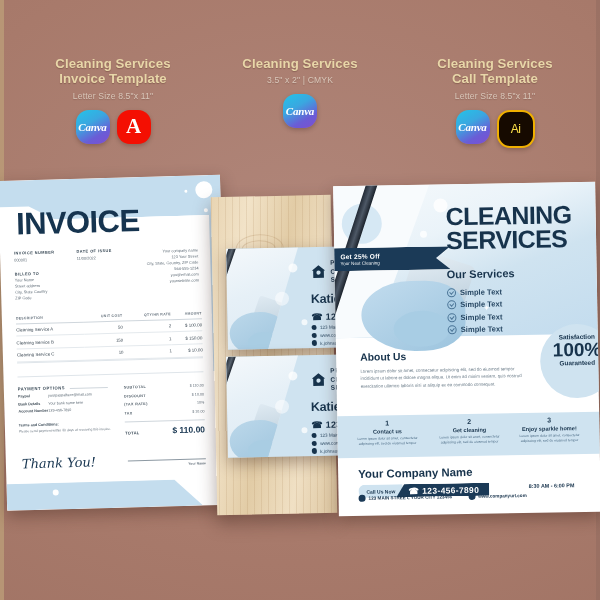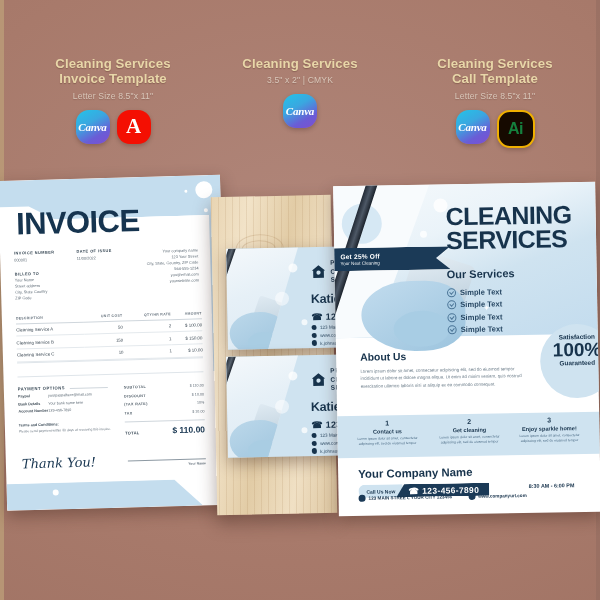--- a/index.html
+++ b/index.html
@@ -38,21 +38,21 @@
   .badges{margin-top:9px;display:flex;justify-content:center;gap:7px;}
   .badge{width:34px;height:34px;border-radius:13px;position:relative;overflow:hidden;
          box-shadow:0 2px 4px rgba(60,35,28,.3);}
   .b-canva{background:linear-gradient(150deg,#23c4e8 0%,#3aa7e0 38%,#6a5cd6 72%,#7d4fd1 100%);
            display:flex;align-items:center;justify-content:center;}
   .b-canva span{font-family:"Liberation Serif",serif;font-style:italic;color:#fff;
                 font-size:11px;font-weight:bold;letter-spacing:-.2px;}
   .b-pdf{background:#f40f02;display:flex;align-items:center;justify-content:center;}
   .b-pdf span{color:#fff;font-family:"Liberation Serif",serif;font-size:21px;font-weight:bold;line-height:1;}
   .b-ai{background:#160a00;border:2px solid #f0b000;display:flex;align-items:center;justify-content:center;}
-  .b-ai span{color:#15803d;font-weight:bold;font-size:16px;letter-spacing:-.5px;}
+  .b-ai span{color:#fde047;font-weight:normal;font-size:12px;letter-spacing:-.5px;}
   .b-ps{background:#001e36;border:2px solid #31a8ff;display:flex;align-items:center;justify-content:center;}
   .b-ps span{color:#31a8ff;font-weight:bold;font-size:14px;letter-spacing:-.5px;}
 
   
   .paper{position:absolute;background:#fff;overflow:hidden;}
   .sh{box-shadow:0 6px 16px rgba(55,30,22,.38);}
 
   
   .invoice{
     left:-2px;top:181px;width:222px;height:330px;

